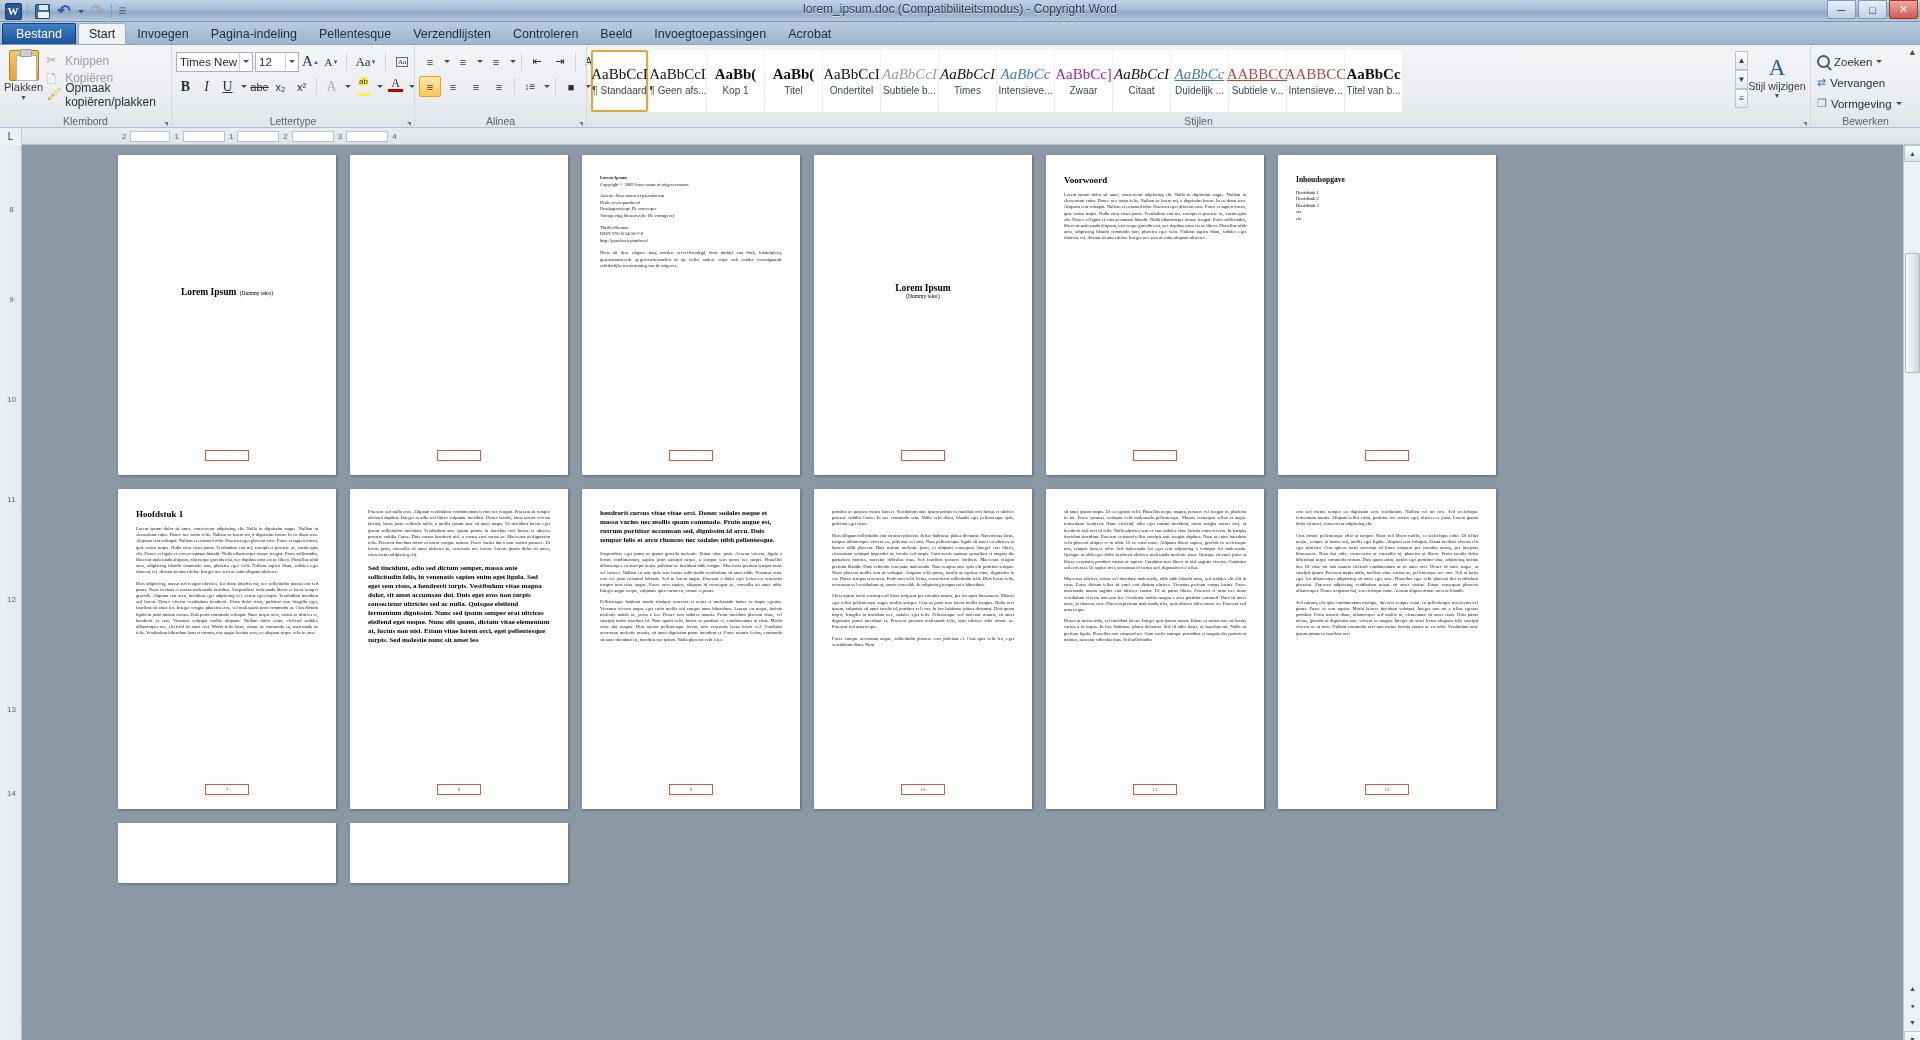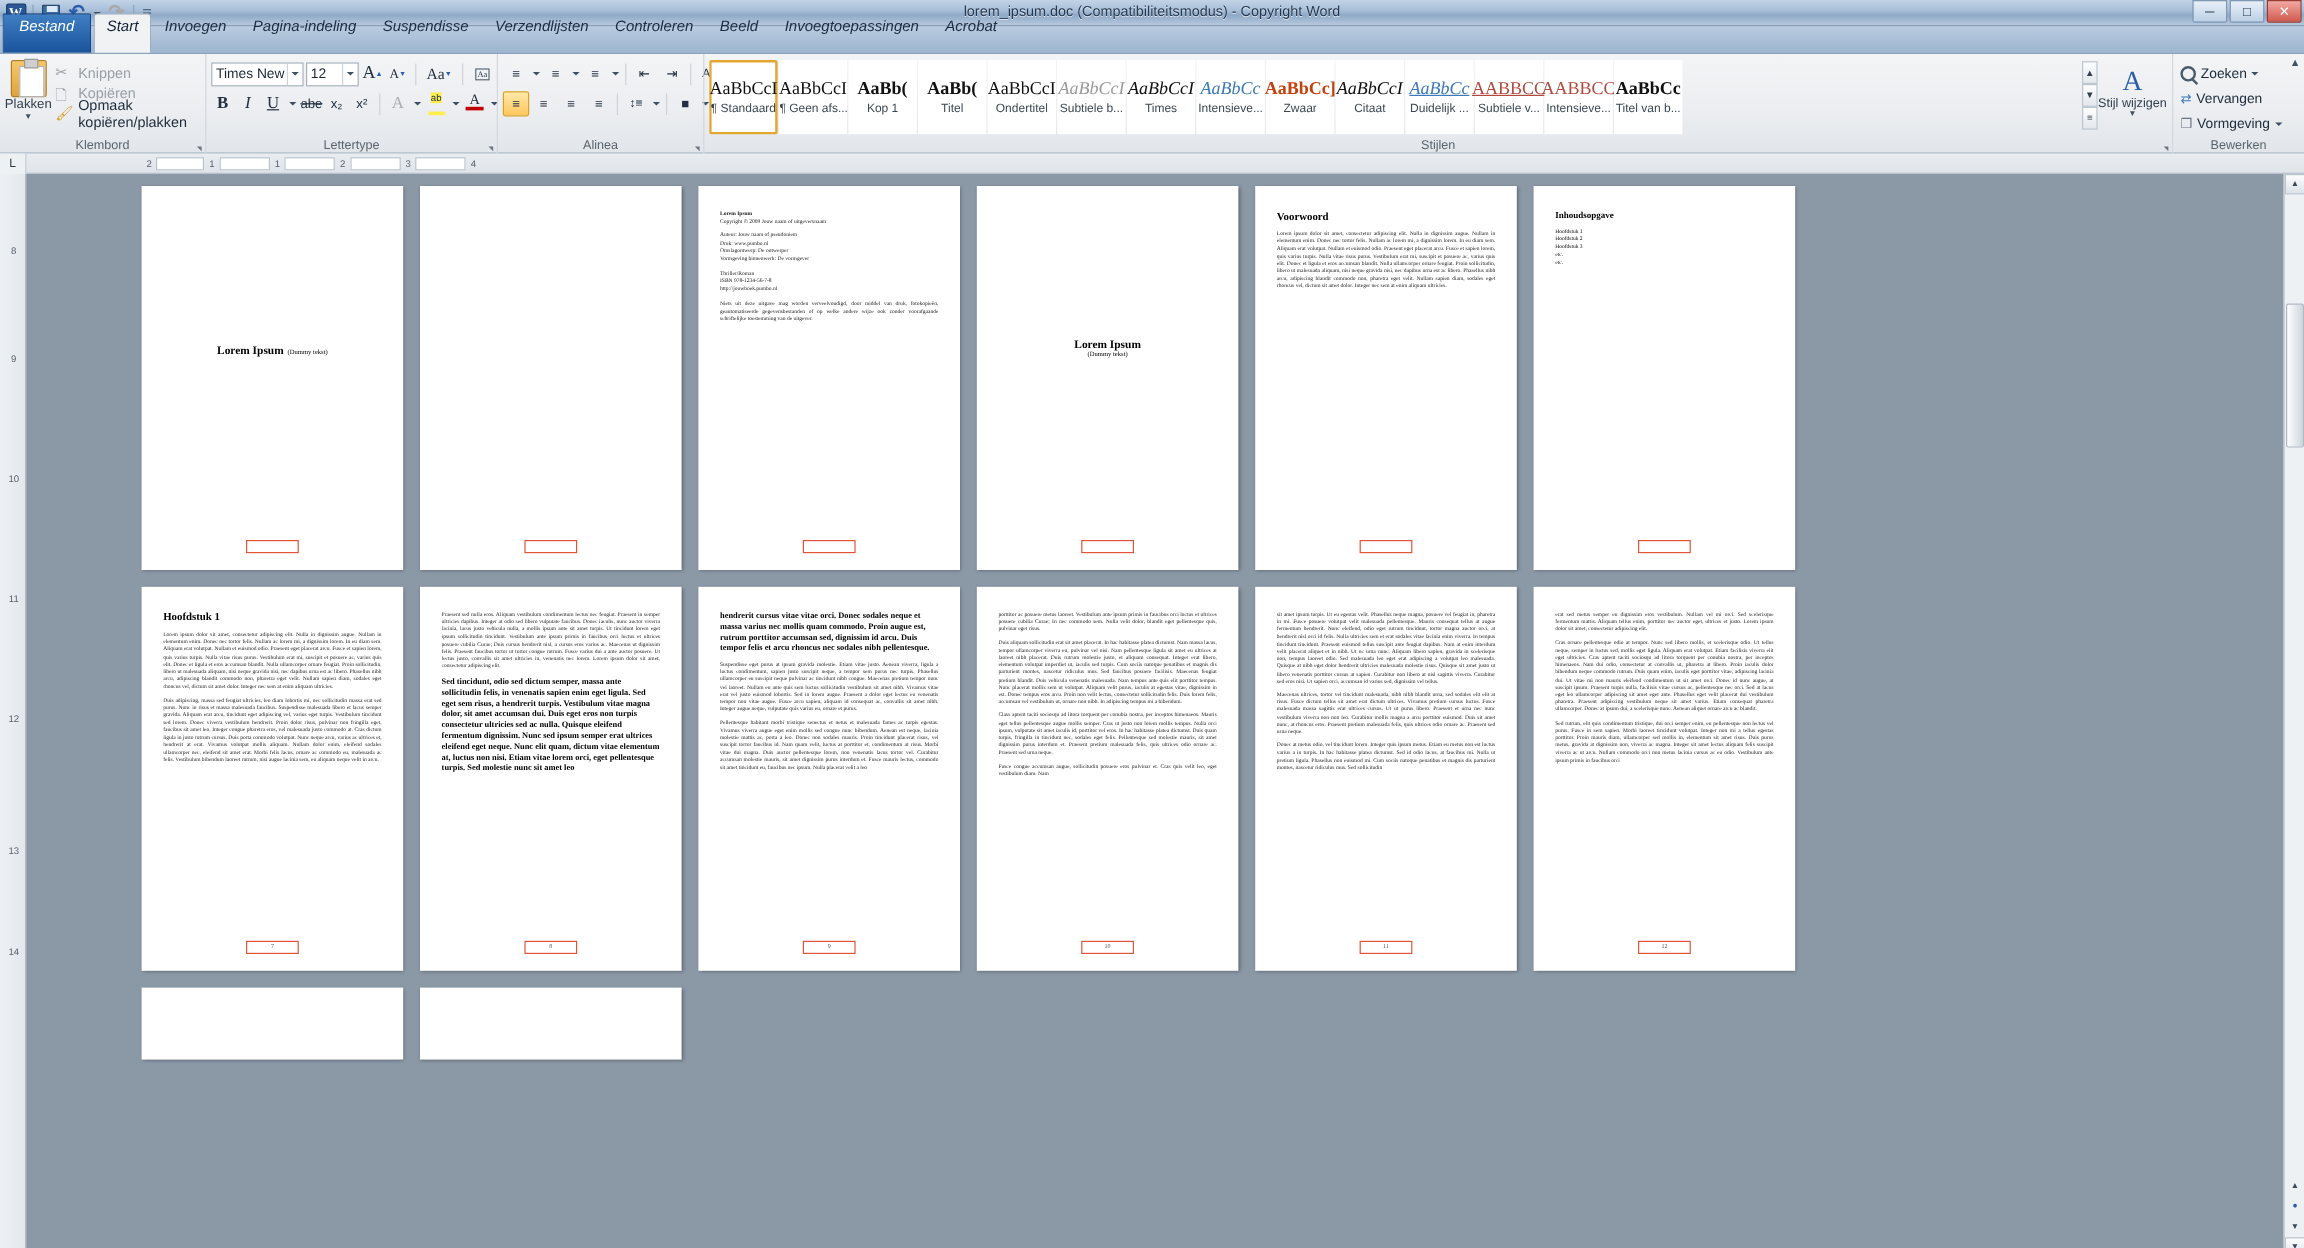--- a/index.html
+++ b/index.html
@@ -42,22 +42,22 @@
     display:flex;align-items:center;justify-content:center;font-size:11px;color:#1d3048;
   }
   .winbtn.close{background:linear-gradient(180deg,#f2a9a2,#d05a4e);border-color:#9d3a30;color:#fff;}
   
   #tabstrip{
     height:23px;background:linear-gradient(180deg,#b9cbe0,#9db5cf);
     border-bottom:1px solid #8ba2bd;display:flex;align-items:flex-end;padding-left:2px;
     position:relative;
   }
   .tab{
-    height:33px;line-height:21px;padding:0 10px;font-size:12.5px;color:#1b2c3f;cursor:default;
-    border:1px solid transparent;border-bottom:none;font-style:italic;
+    height:21px;line-height:21px;padding:0 10px;font-size:12.5px;color:#1b2c3f;cursor:default;
+    border:1px solid transparent;border-bottom:none;
   }
   .tab.file{
     background:linear-gradient(180deg,#3f7fc4,#19539c);color:#fff;border-radius:2px 2px 0 0;
     border-color:#14457f;margin-right:2px;padding:0 13px;font-weight:normal;
   }
   .tab.active{
     background:#f0f2f4;border-color:#9aadc2;border-radius:3px 3px 0 0;color:#11202f;
   }
   
   #ribbon{
@@ -214,21 +214,21 @@
     <div class="winbtn">□</div>
     <div class="winbtn close">✕</div>
   </div>
 </div>
 
 <div id="tabstrip">
   <div class="tab file">Bestand</div>
   <div class="tab active">Start</div>
   <div class="tab">Invoegen</div>
   <div class="tab">Pagina-indeling</div>
-  <div class="tab">Suspendisse</div>
+  <div class="tab">Pellentesque</div>
   <div class="tab">Verzendlijsten</div>
   <div class="tab">Controleren</div>
   <div class="tab">Beeld</div>
   <div class="tab">Invoegtoepassingen</div>
   <div class="tab">Acrobat</div>
 </div>
 
 <div id="ribbon">
 
   <div class="rgroup" id="g-clip" style="width:171px">
@@ -443,21 +443,21 @@
           </div>
           <div class="sty">
             <div class="prev" style="font-style:italic;color:#111;">AaBbCcI</div>
             <div class="nm">Times</div>
           </div>
           <div class="sty">
             <div class="prev" style="font-style:italic;color:#3d7ab8;">AaBbCc</div>
             <div class="nm">Intensieve...</div>
           </div>
           <div class="sty">
-            <div class="prev" style="font-weight:bold;color:#c2410c;">AaBbCc]</div>
+            <div class="prev" style="font-weight:normal;color:#a21caf;">AaBbCc]</div>
             <div class="nm">Zwaar</div>
           </div>
           <div class="sty">
             <div class="prev" style="font-style:italic;color:#111;">AaBbCcI</div>
             <div class="nm">Citaat</div>
           </div>
           <div class="sty">
             <div class="prev" style="font-style:italic;color:#3d7ab8;text-decoration:underline;">AaBbCc</div>
             <div class="nm">Duidelijk ...</div>
           </div>

